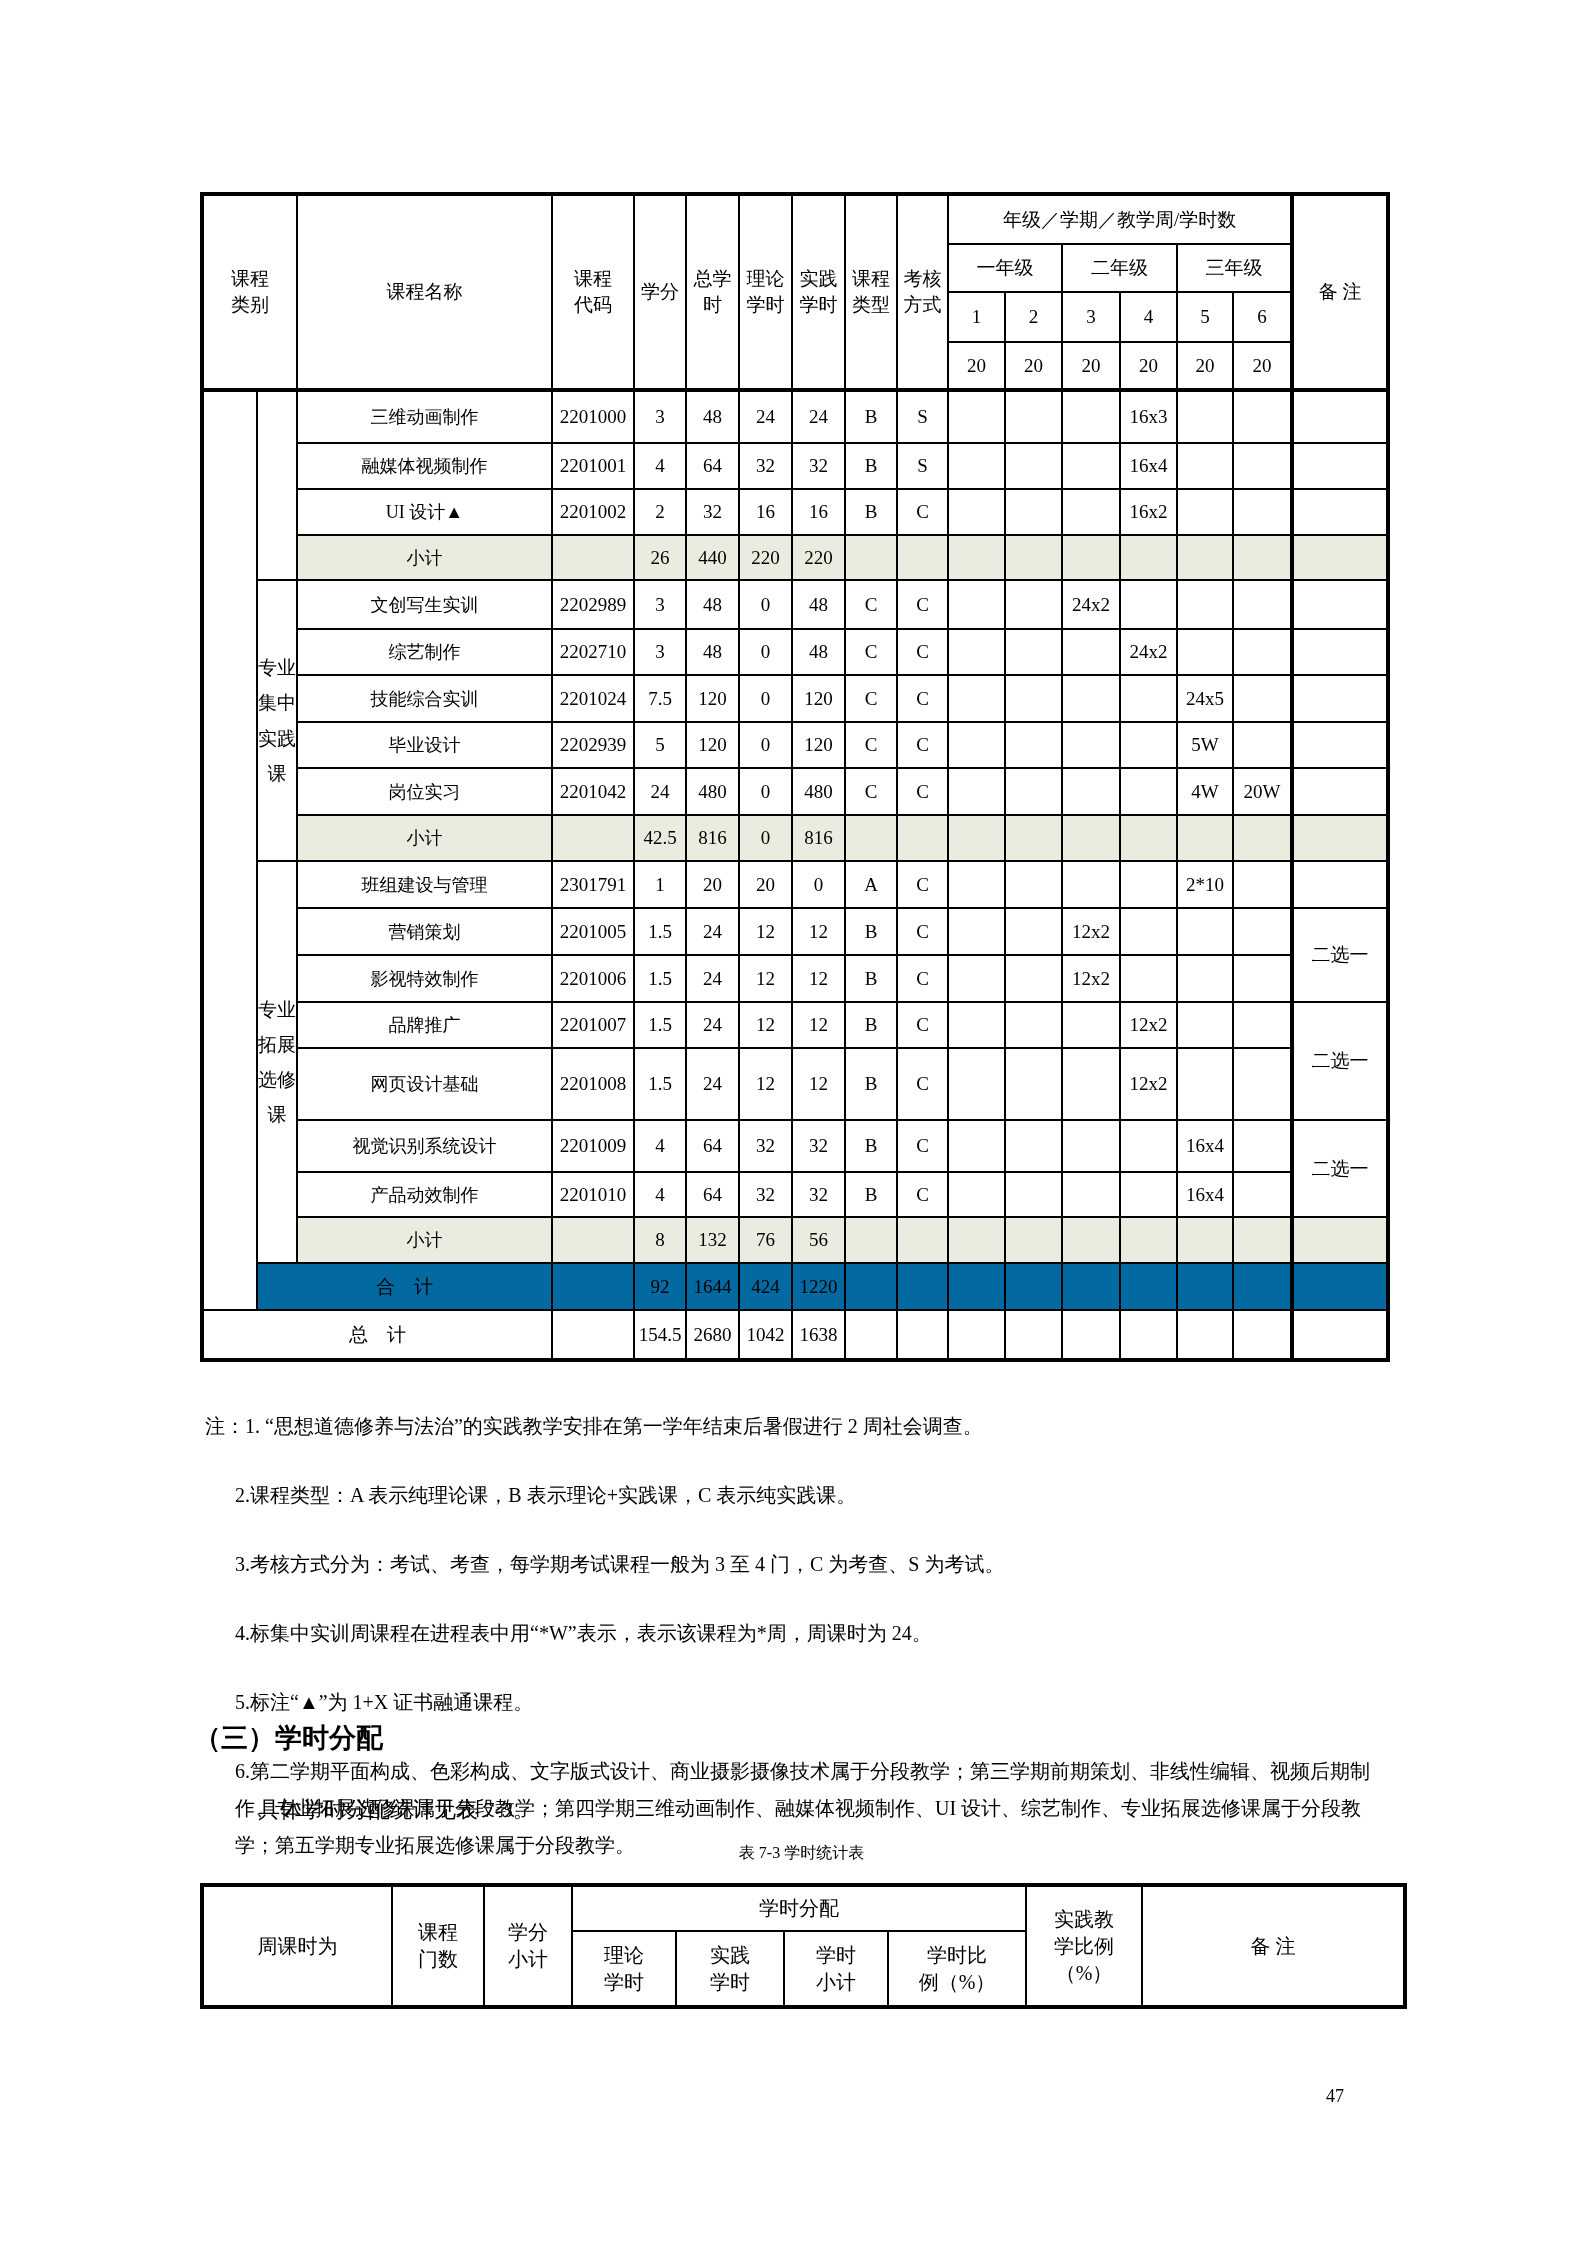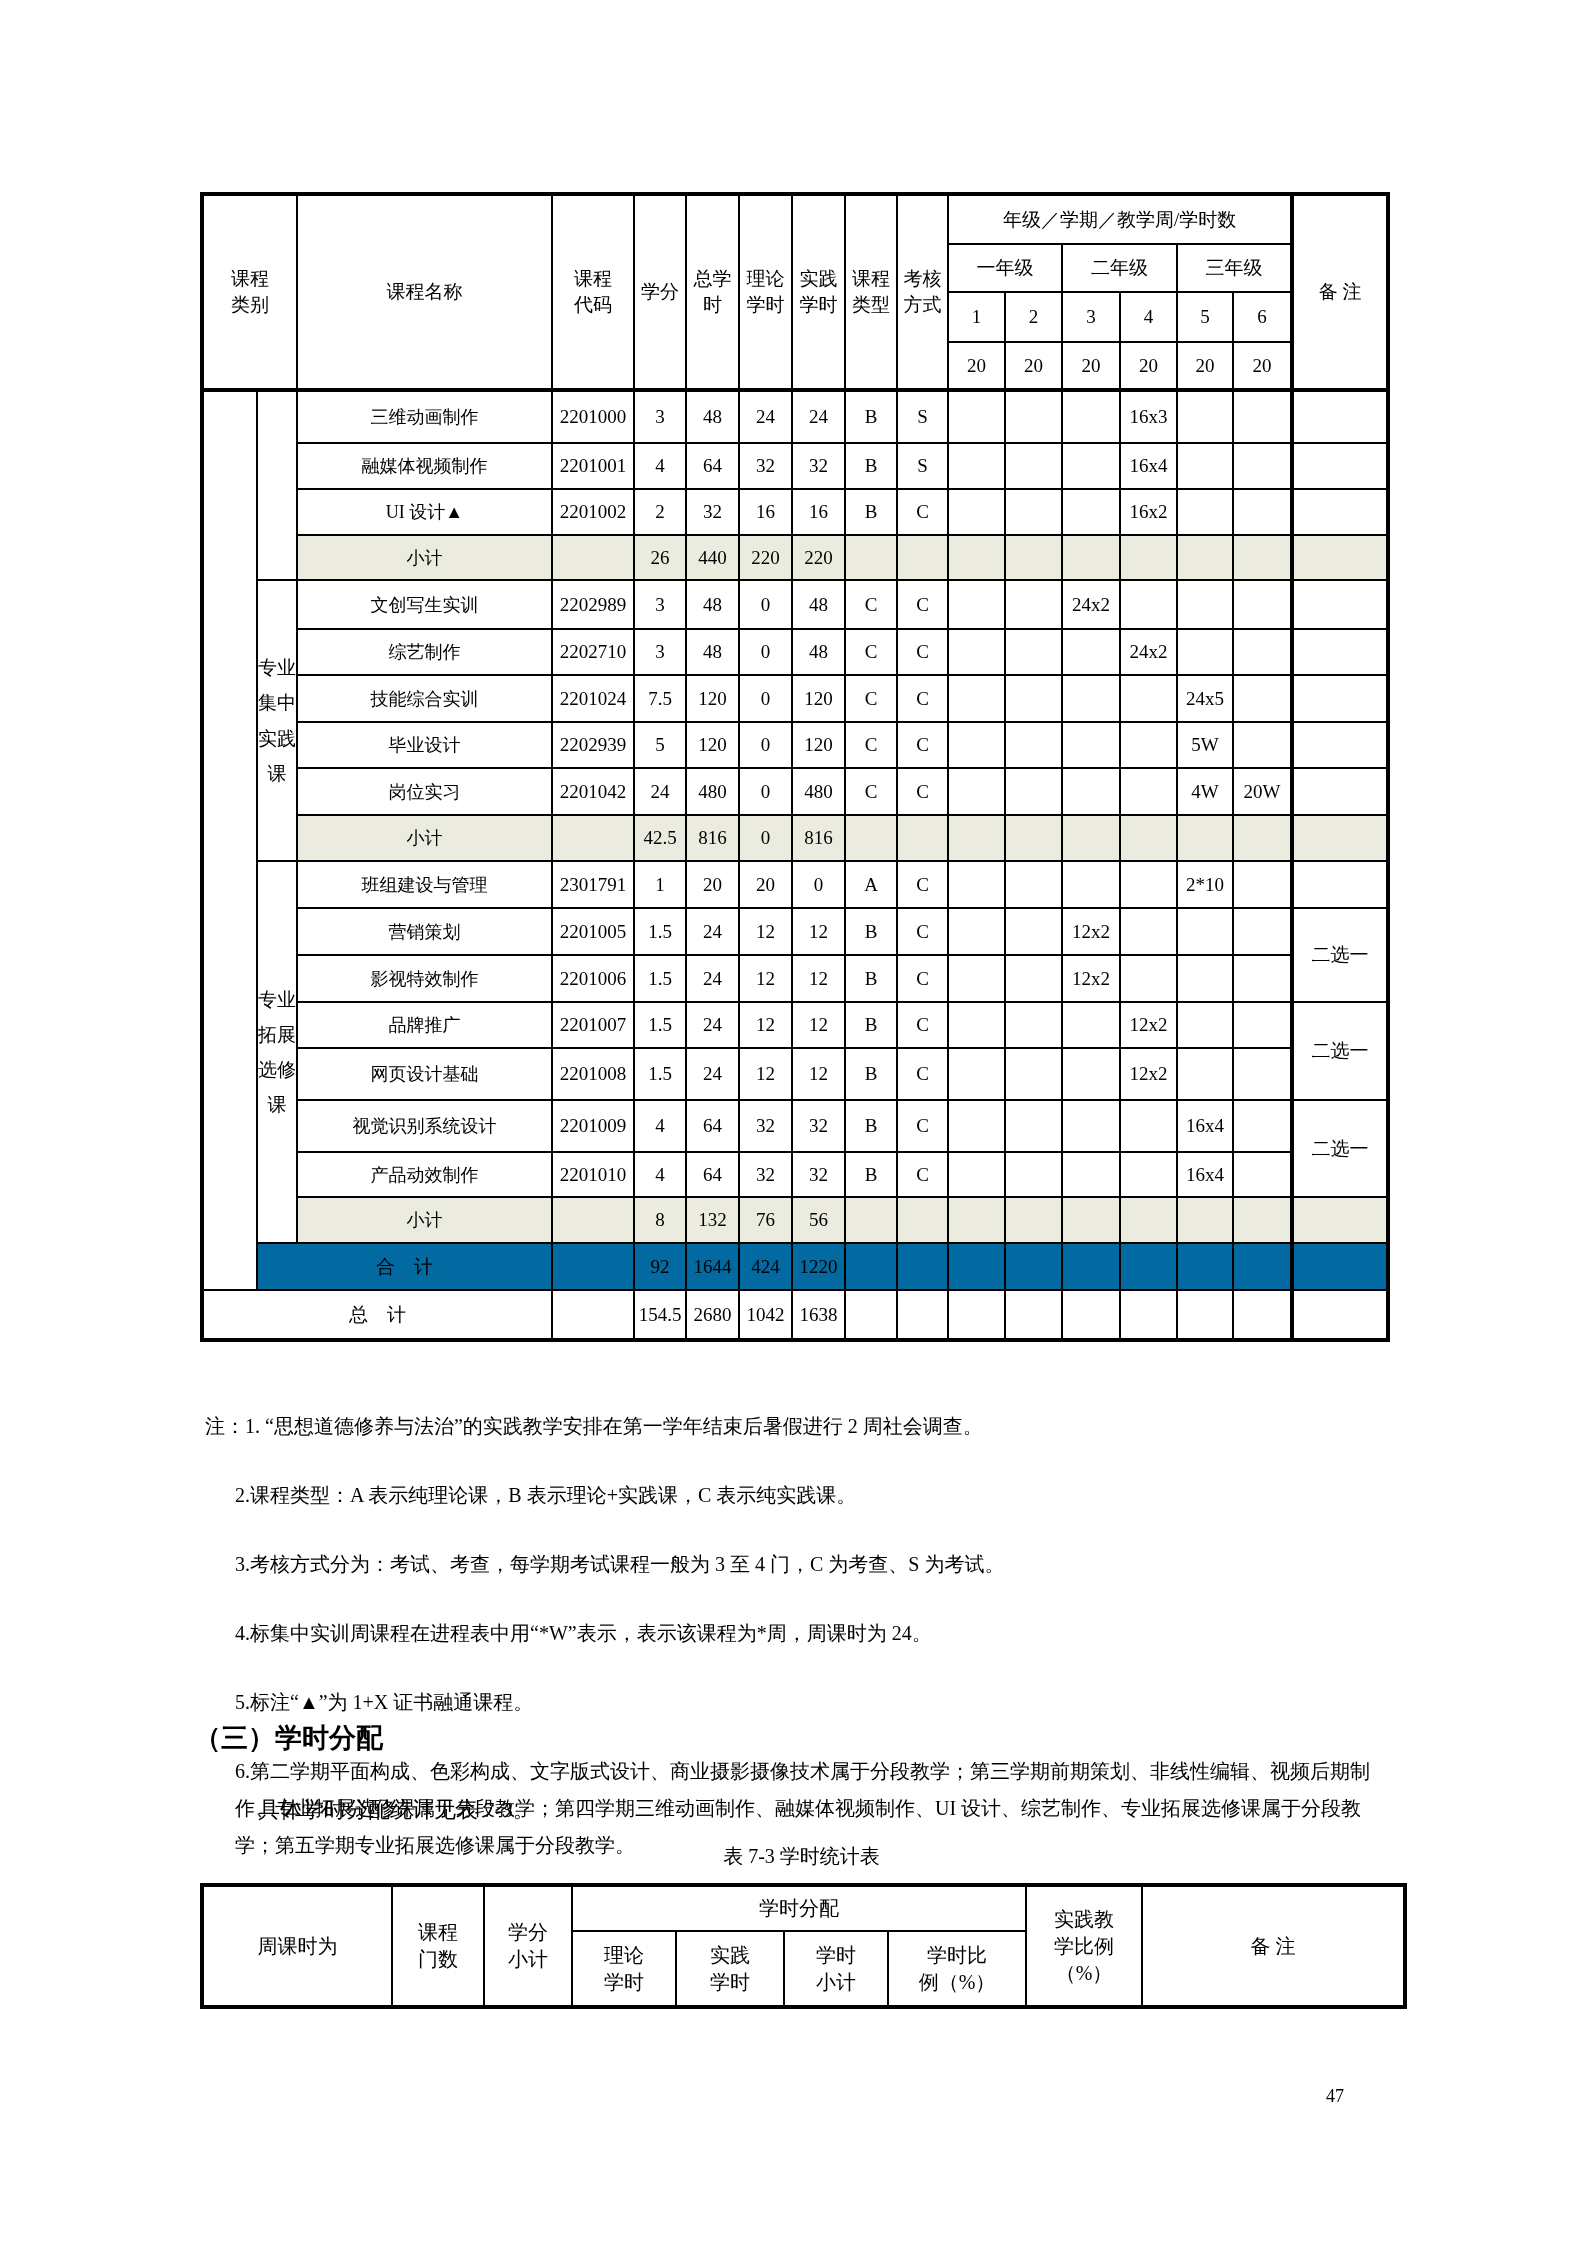--- a/index.html
+++ b/index.html
@@ -17,21 +17,21 @@
   .st{background:#ECEBE0;}
   .tot{background:#0369a1;}
   .vlab{word-break:break-all;line-height:1.85;font-size:18px;padding:0 10px;}
   
   .notes{position:absolute;left:205px;top:1408px;width:1195px;font-size:20px;line-height:37px;font-family:Liberation Serif, serif;}
   .notes .cont{padding-left:30px;margin-top:32px;}
   
   .h3head{position:absolute;left:194px;top:1720px;font-family:"Liberation Sans","DejaVu Sans",sans-serif;
           font-weight:bold;font-size:27px;}
   .para{position:absolute;left:258px;top:1795px;font-size:22px;}
-  .caption{position:absolute;left:200px;top:1843px;width:1203px;text-align:center;font-size:20px;}
+  .caption{position:absolute;left:200px;top:1843px;width:1203px;text-align:center;font-size:16px;}
   
   .t2{position:absolute;left:200px;top:1883px;width:1203px;border:4px solid #000;}
   .t2 td{border:2px solid #000;text-align:center;vertical-align:middle;font-size:20px;padding:0;}
   .pagenum{position:absolute;left:1326px;top:2086px;font-size:18px;}
 </style>
 </head>
 <body>
 
 <div class="page">
 
@@ -334,21 +334,21 @@
         <td>B</td>
         <td>C</td>
         <td></td>
           <td></td>
           <td></td>
         <td>12x2</td>
         <td></td>
           <td></td>
         <td class="rm" rowspan="2">二选一</td>
       </tr>
-      <tr style="height:52px">
+      <tr style="height:72px">
         <td class="name">网页设计基础</td>
         <td>2201008</td>
         <td>1.5</td>
         <td>24</td>
         <td>12</td>
         <td>12</td>
         <td>B</td>
         <td>C</td>
         <td></td>
           <td></td>

